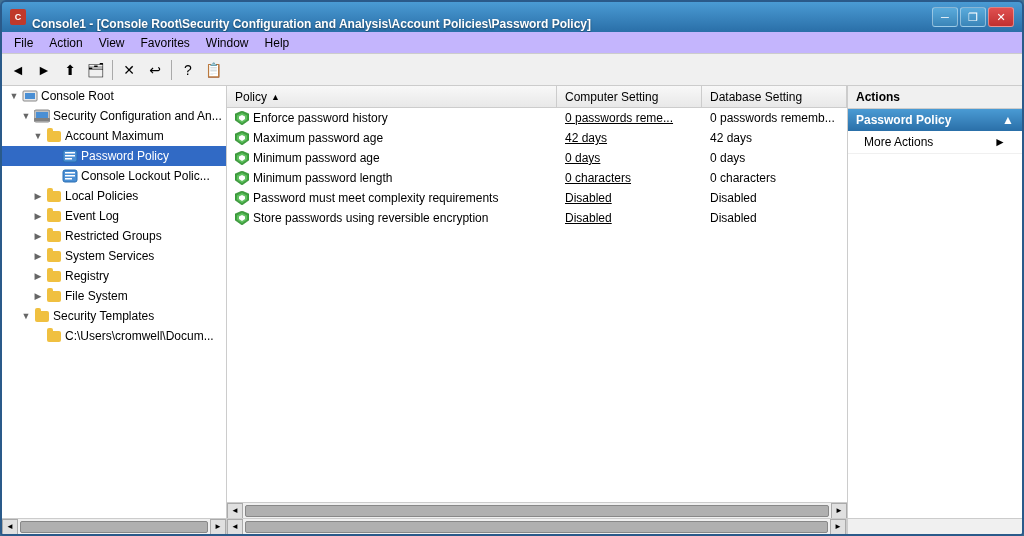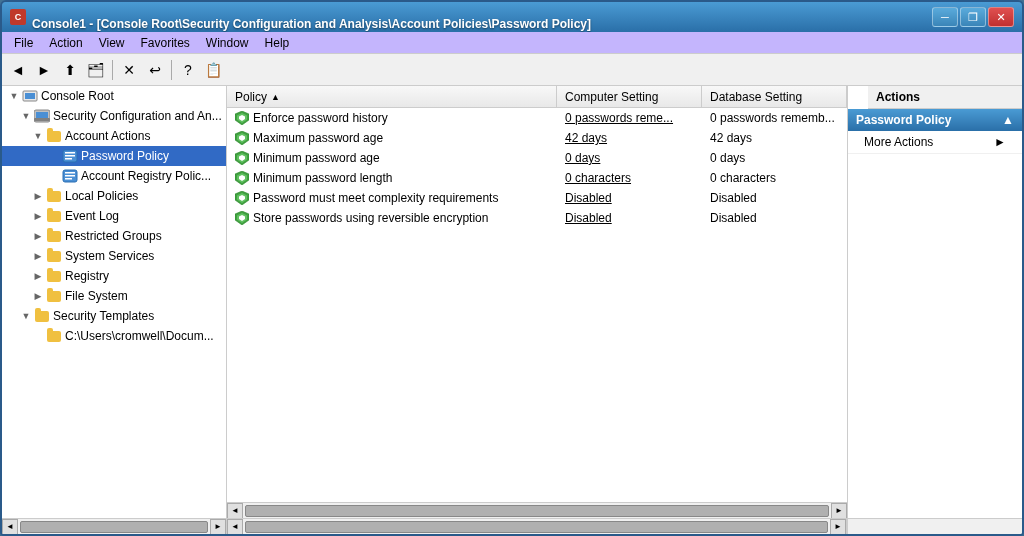--- a/index.html
+++ b/index.html
@@ -323,21 +323,20 @@
       flex-direction: column;
       flex-shrink: 0;
     }
 
     .actions-header {
       background: #f0f0f0;
       padding: 4px 8px;
       font-weight: bold;
       font-size: 12px;
       border-bottom: 1px solid #ccc;
-      margin-left: 20px;
     }
 
     .actions-section-title {
       background: linear-gradient(to bottom, #4a9bd4, #2a6fa8);
       color: white;
       padding: 4px 8px;
       font-size: 12px;
       font-weight: 600;
       display: flex;
       align-items: center;
@@ -446,21 +445,21 @@
         </span>
         <span>Security Configuration and An...</span>
       </div>
 
       <div class="tree-item">
         <span class="indent" style="width:28px"></span>
         <span class="expand-icon">▼</span>
         <span class="tree-icon">
           <div class="icon-folder"></div>
         </span>
-        <span>Account Actions</span>
+        <span>Account Maximum</span>
       </div>
 
       <div class="tree-item selected">
         <span class="indent" style="width:44px"></span>
         <span class="expand-icon" style="color:white"> </span>
         <span class="tree-icon">
           <svg width="16" height="16" viewBox="0 0 16 16">
             <rect x="1" y="2" width="14" height="12" rx="2" fill="#4a8fd4" stroke="#2a6fb4" stroke-width="1"></rect>
             <rect x="3" y="4" width="10" height="1.5" fill="white"></rect>
             <rect x="3" y="7" width="10" height="1.5" fill="white"></rect>
@@ -474,21 +473,21 @@
         <span class="indent" style="width:44px"></span>
         <span class="expand-icon"> </span>
         <span class="tree-icon">
           <svg width="16" height="16" viewBox="0 0 16 16">
             <rect x="1" y="2" width="14" height="12" rx="2" fill="#4a8fd4" stroke="#2a6fb4" stroke-width="1"></rect>
             <rect x="3" y="4" width="10" height="1.5" fill="white"></rect>
             <rect x="3" y="7" width="10" height="1.5" fill="white"></rect>
             <rect x="3" y="10" width="7" height="1.5" fill="white"></rect>
           </svg>
         </span>
-        <span>Account Registry Polic...</span>
+        <span>Console Lockout Polic...</span>
       </div>
 
       <div class="tree-item">
         <span class="indent" style="width:28px"></span>
         <span class="expand-icon">▶</span>
         <span class="tree-icon">
           <div class="icon-folder"></div>
         </span>
         <span>Local Policies</span>
       </div>

